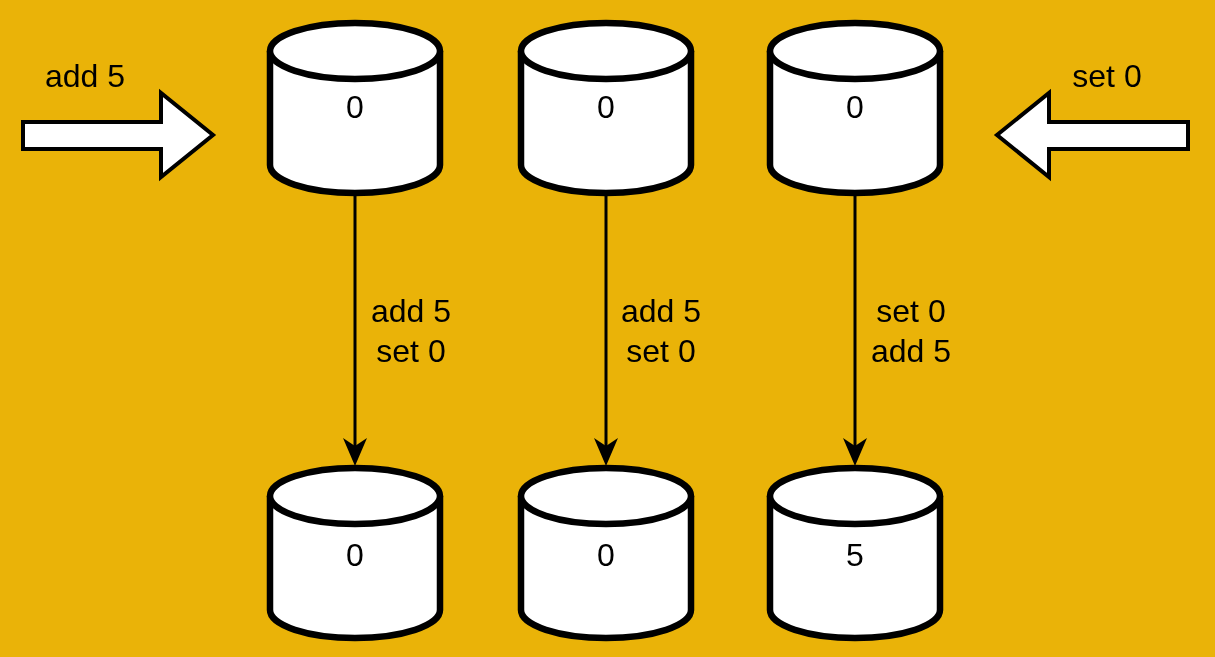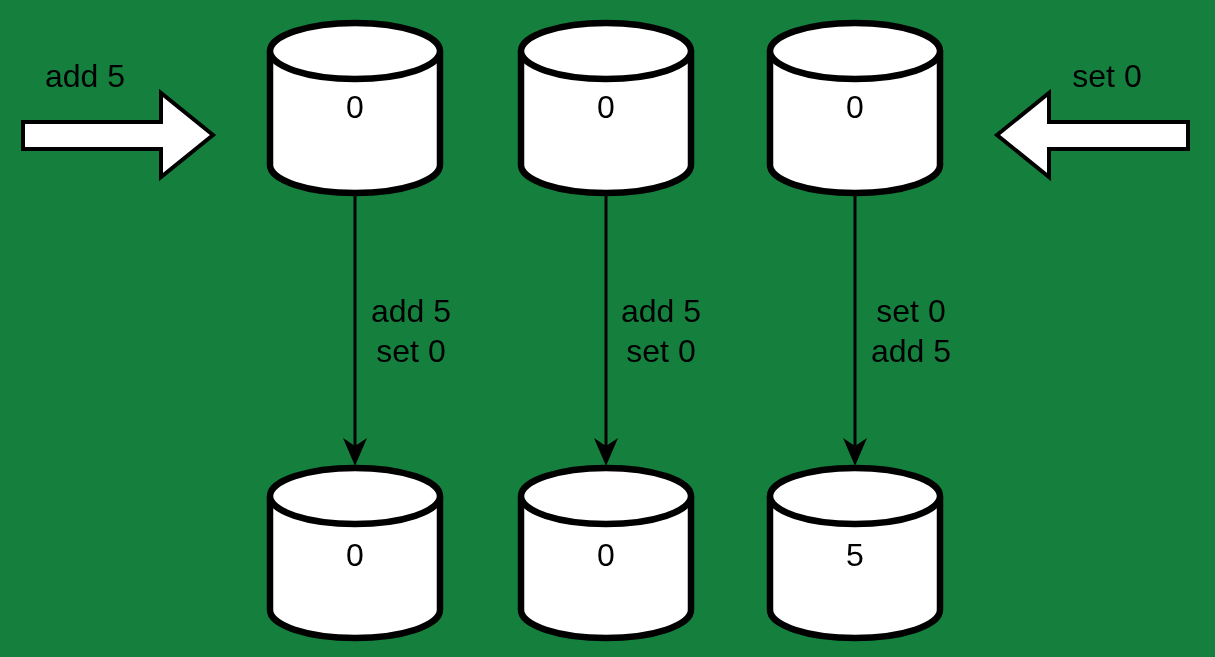--- a/index.html
+++ b/index.html
@@ -4,21 +4,21 @@
 <style>
   html, body {
     margin: 0;
     padding: 0;
     background: #ffffff;
   }
   .canvas {
     position: relative;
     width: 1215px;
     height: 657px;
-    background: #15803d;
+    background: #eab308;
     overflow: hidden;
   }
   svg text {
     font-family: "Liberation Sans", sans-serif;
     font-size: 32px;
     fill: #000000;
     text-anchor: middle;
   }
   .cyl-body {
     fill: #ffffff;

